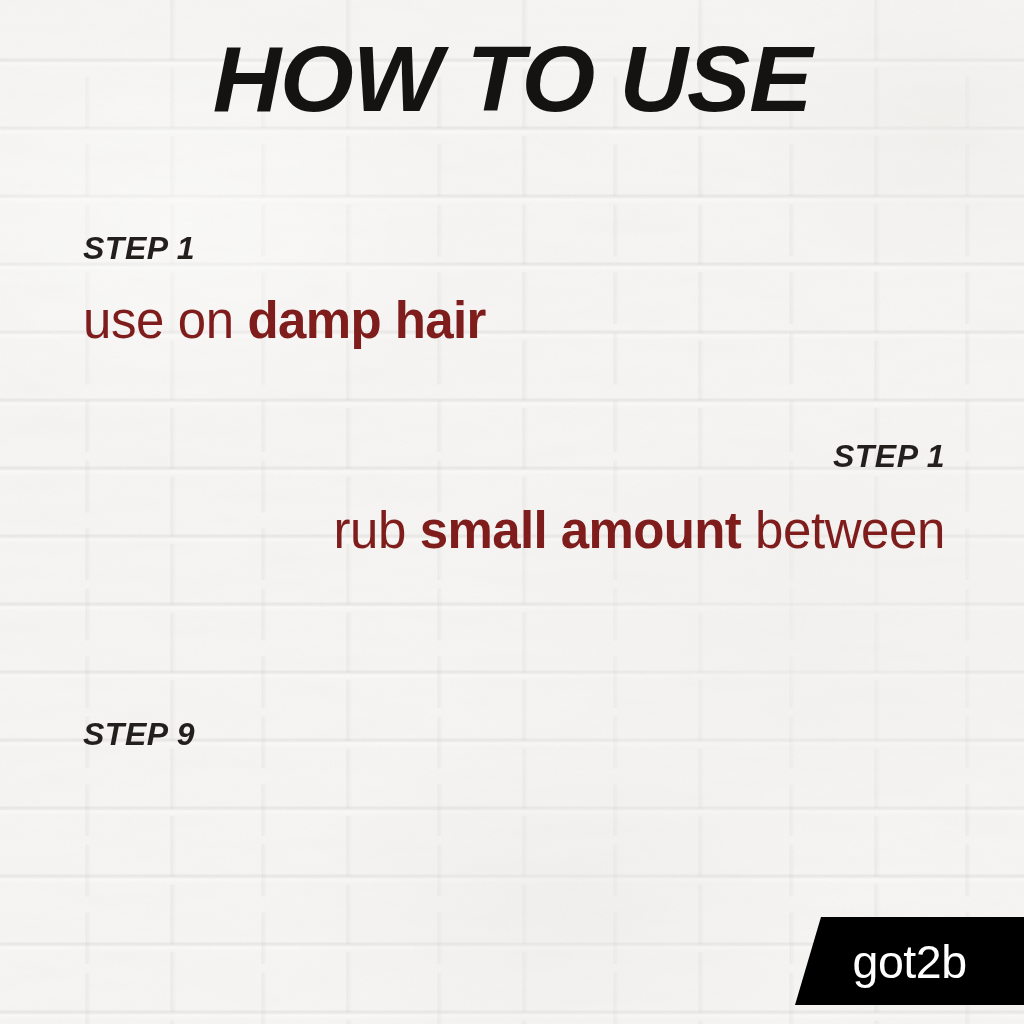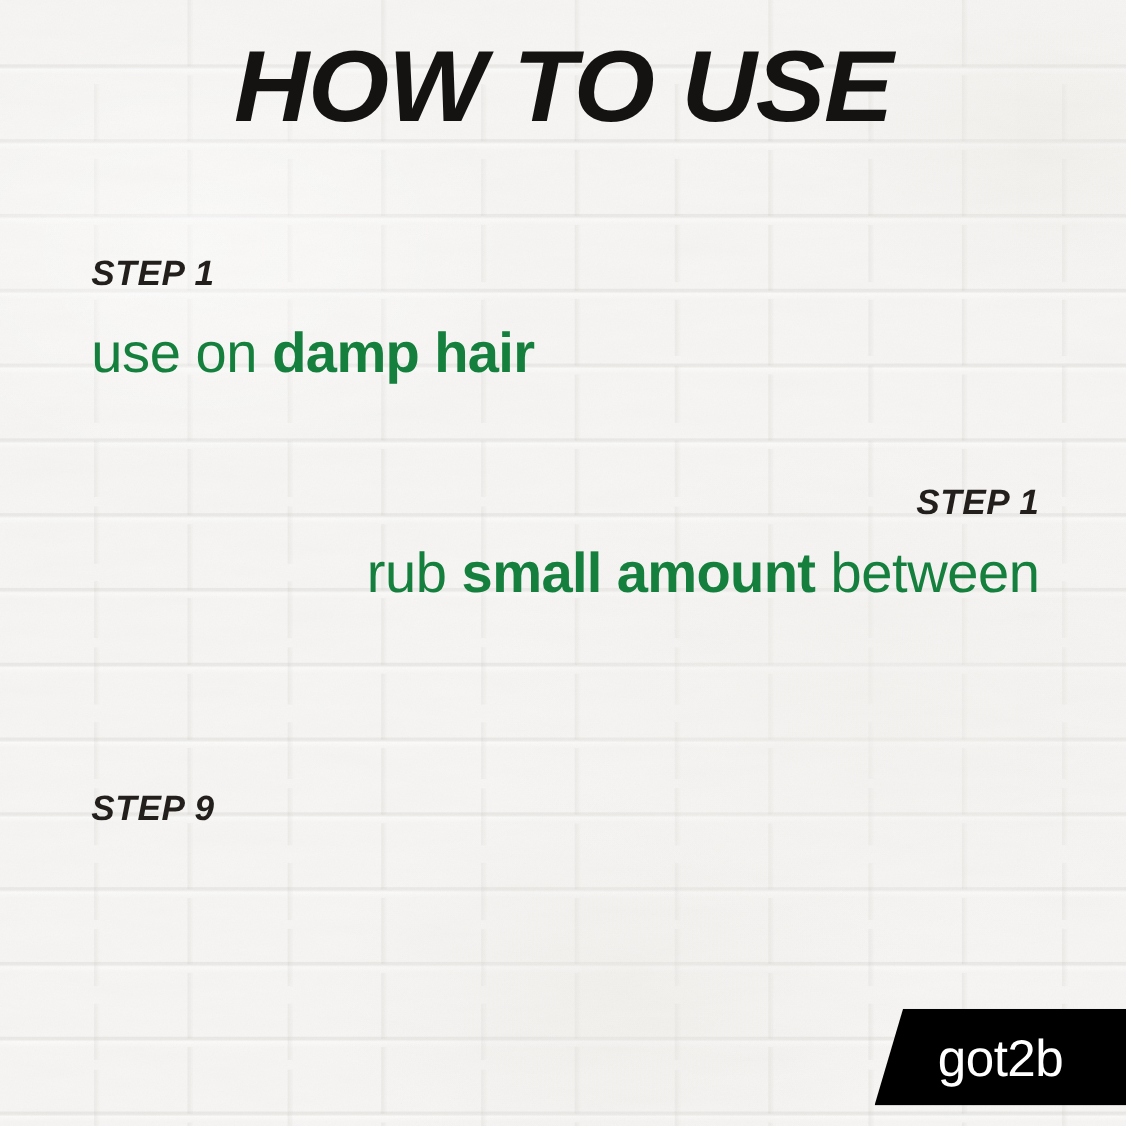--- a/index.html
+++ b/index.html
@@ -123,21 +123,21 @@
     letter-spacing: 0.5px;
     color: #231f1d;
   }
 
   .step-body {
     font-family: "Liberation Sans", sans-serif;
     font-weight: 400;
     font-size: 51px;
     line-height: 1.28;
     letter-spacing: -0.4px;
-    color: #15803d;
+    color: #7f1d1d;
   }
   .step-body b {
     font-weight: 700;
     letter-spacing: -0.6px;
   }
 
   
   #step-1 {
     left: 83px;
     top: 232px;
@@ -145,21 +145,21 @@
   }
   #step-1 .step-body { margin-top: 24px; }
 
   
   #step-2 {
     right: 79px;
     top: 440px;
     text-align: right;
     max-width: 700px;
   }
-  #step-2 .step-body { margin-top: 16px; }
+  #step-2 .step-body { margin-top: 26px; }
 
   
   #step-3 {
     left: 83px;
     top: 718px;
     text-align: left;
   }
   #step-3 .step-body { margin-top: 22px; }
 
   

